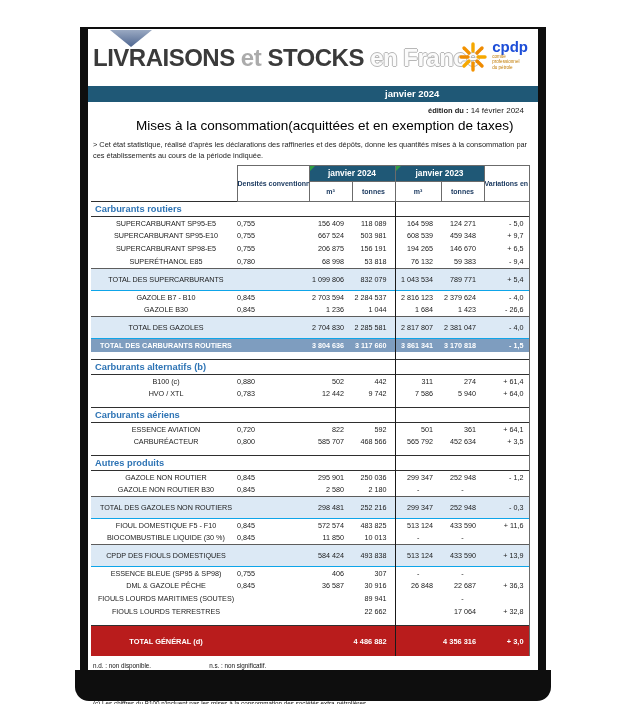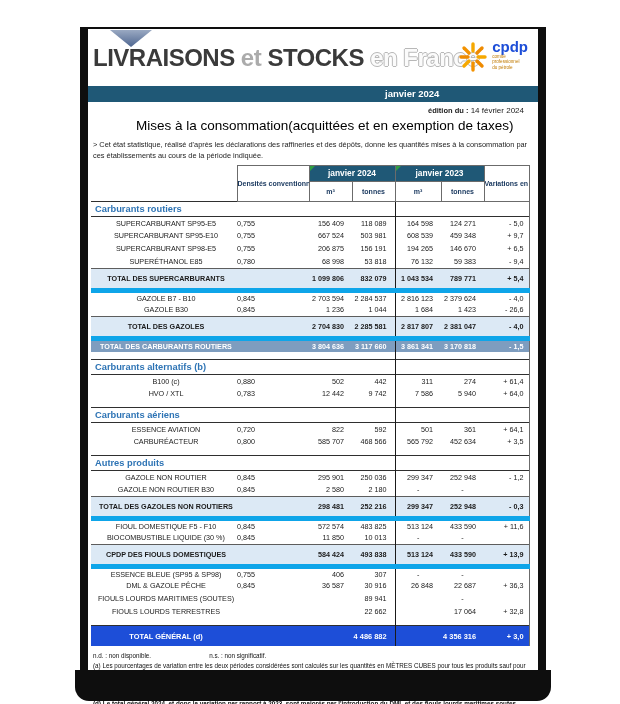--- a/index.html
+++ b/index.html
@@ -54,24 +54,24 @@
   
   table { border-collapse:collapse; table-layout:fixed; width:438px; margin:3px 0 0 3px; }
   td { padding:0; font-size:7.2px; white-space:nowrap; overflow:hidden; color:#1a1a1a; }
   .h-box  { border:1px solid #6b6b6b; color:#17365d; font-weight:bold; font-size:7px; text-align:center; }
   .h-dark { border:1px solid #6b6b6b; background:#1f5876; color:#fff; font-weight:bold; font-size:8.4px; text-align:center; position:relative; }
   .gmark  { position:absolute; top:0; left:0; width:0; height:0; border-top:5px solid #2f9e41; border-right:5px solid transparent; }
   tr.hrow1 { height:16px; } tr.hrow2 { height:20px; }
   tr.section-row { height:15px; border-top:1.5px solid #2f2f2f; border-bottom:1.5px solid #2f2f2f; }
   td.sec-title { color:#2e74b5; font-weight:bold; font-size:9.3px; padding-left:4px;margin-left:8px; }
   tr.data { height:13px; }
-  tr.subtotal { height:22px; background:#dce9f5; font-weight:bold; border-top:1px solid #5d5d5d; border-bottom:5px solid #0ea5e9; }
+  tr.subtotal { height:22px; background:#dce9f5; font-weight:normal; border-top:1px solid #5d5d5d; border-bottom:1px solid #0ea5e9; }
   tr.highlight { height:14px; background:#7e9dbf; }
   tr.highlight td { color:#ffffff; font-weight:bold; }
-  tr.total { height:21px; background:#1d4ed8; border-top:1px solid #2f2f2f; }
+  tr.total { height:31px; background:#b91c1c; border-top:1px solid #2f2f2f; }
   tr.total td { color:#ffffff; font-weight:bold; font-size:7.4px; }
   tr.gap { height:7px; }
   .c-label { text-align:center; padding-left:4px;margin-top:40px; }
   .c-dens  { }
   .c-num   { text-align:right; padding-right:8px; }
   .c-dash  { text-align:center; padding-right:0; }
   .c-var   { text-align:right; padding-right:5px; }
   .div-left { border-left:1.5px solid #1a1a1a; }
   .edge-right { border-right:1px solid #6b6b6b; }
   

